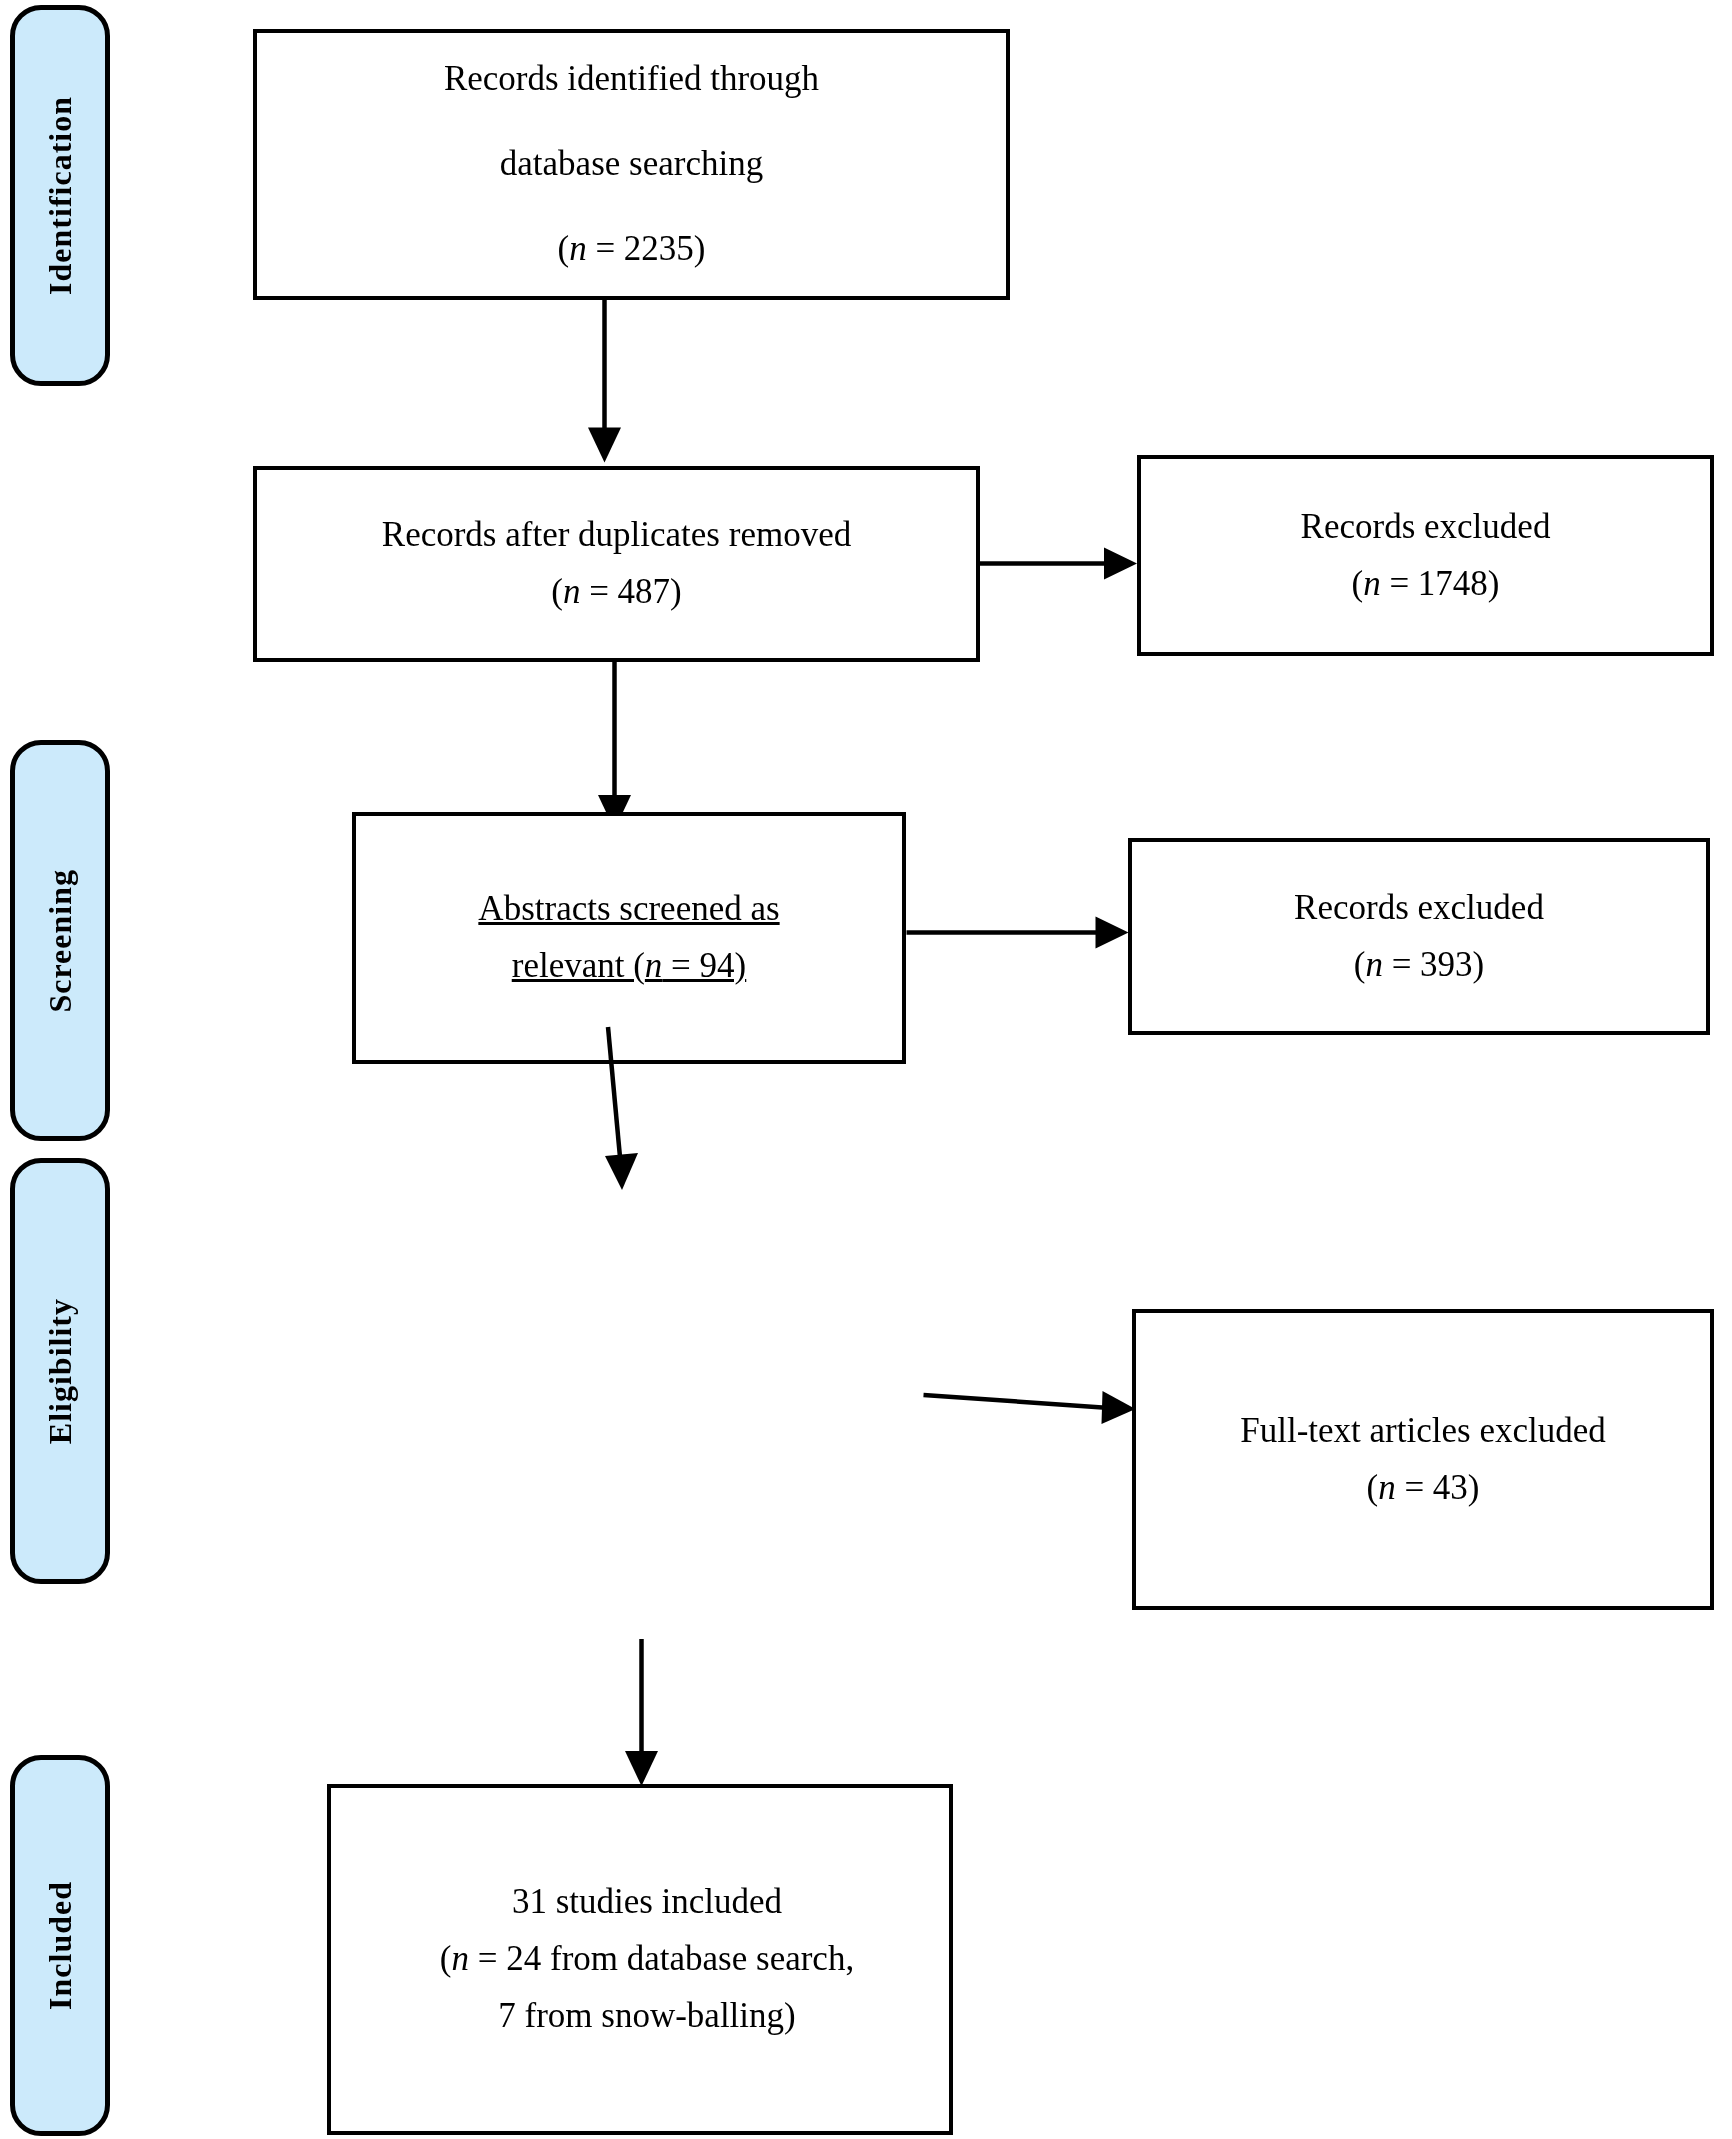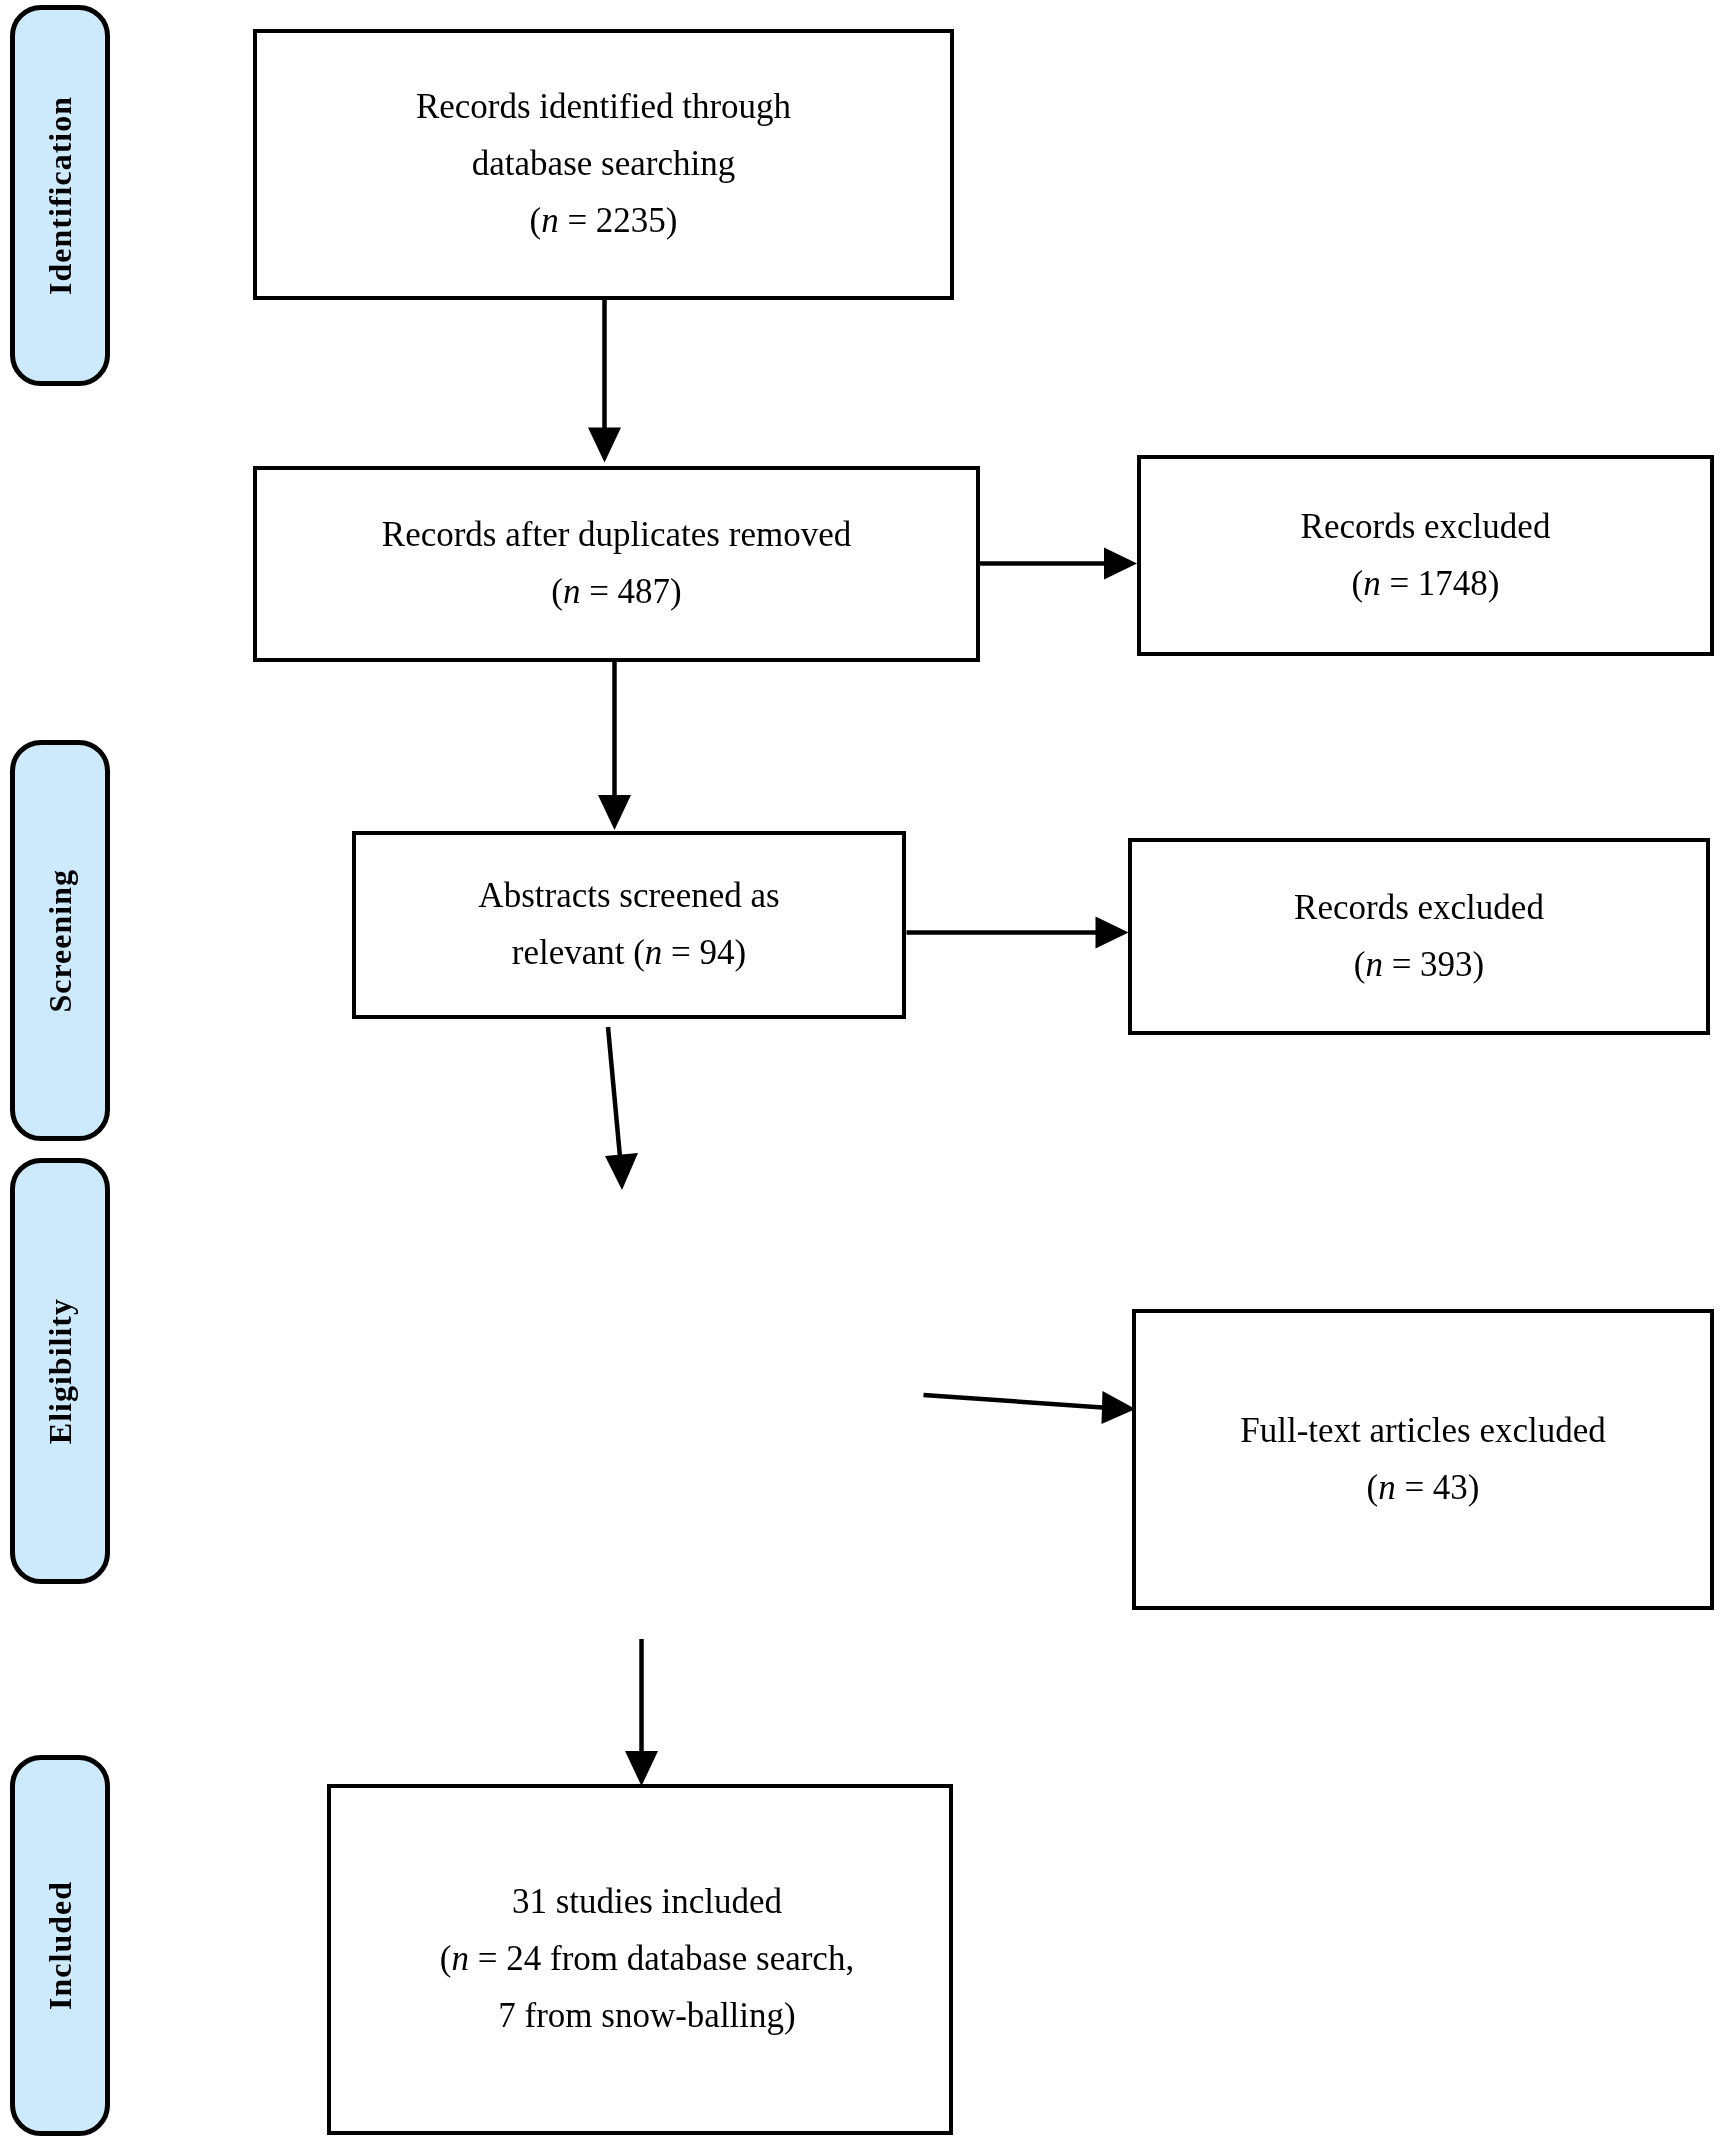--- a/index.html
+++ b/index.html
@@ -85,21 +85,21 @@
   </div>
 
   <div class="stage-pill" style="left:10px; top:1158px; width:100px; height:426px;">
     <span class="stage-label">Eligibility</span>
   </div>
 
   <div class="stage-pill" style="left:10px; top:1755px; width:100px; height:381px;">
     <span class="stage-label">Included</span>
   </div>
 
-  <div class="flow-box" style="left:253px; top:29px; width:701px; height:271px;">
+  <div class="flow-box" style="left:253px; top:29px; width:757px; height:271px;gap:28px;">
     <div class="box-line">Records identified through</div>
     <div class="box-line">database searching</div>
     <div class="box-line"><span>(</span><span class="it">n</span><span> = 2235)</span></div>
   </div>
 
   <div class="conn" style="left:572px; top:300px; width:65px; height:165px;">
     <svg width="65" height="165" viewBox="0 0 130 330">
       <line x1="65" y1="0" x2="65" y2="280" stroke="#000" stroke-width="9"></line>
       <polygon points="65,325 32,255 98,255" fill="#000"></polygon>
     </svg>
@@ -122,21 +122,21 @@
     <div class="box-line"><span>(</span><span class="it">n</span><span> = 1748)</span></div>
   </div>
 
   <div class="conn" style="left:582px; top:662px; width:65px; height:170px;">
     <svg width="65" height="170" viewBox="0 0 130 340">
       <line x1="65" y1="0" x2="65" y2="292" stroke="#000" stroke-width="9"></line>
       <polygon points="65,336 32,266 98,266" fill="#000"></polygon>
     </svg>
   </div>
 
-  <div class="flow-box" style="left:352px; top:831px; width:554px; height:188px;">
+  <div class="flow-box" style="left:352px; top:812px; width:554px; height:252px;text-decoration:underline;">
     <div class="box-line">Abstracts screened as</div>
     <div class="box-line"><span>relevant (</span><span class="it">n</span><span> = 94)</span></div>
   </div>
 
   <div class="conn" style="left:906px; top:900px; width:226px; height:65px;">
     <svg width="226" height="65" viewBox="0 0 450 130">
       <line x1="0" y1="65" x2="392" y2="65" stroke="#000" stroke-width="9"></line>
       <polygon points="444,65 378,33 378,97" fill="#000"></polygon>
     </svg>
   </div>

